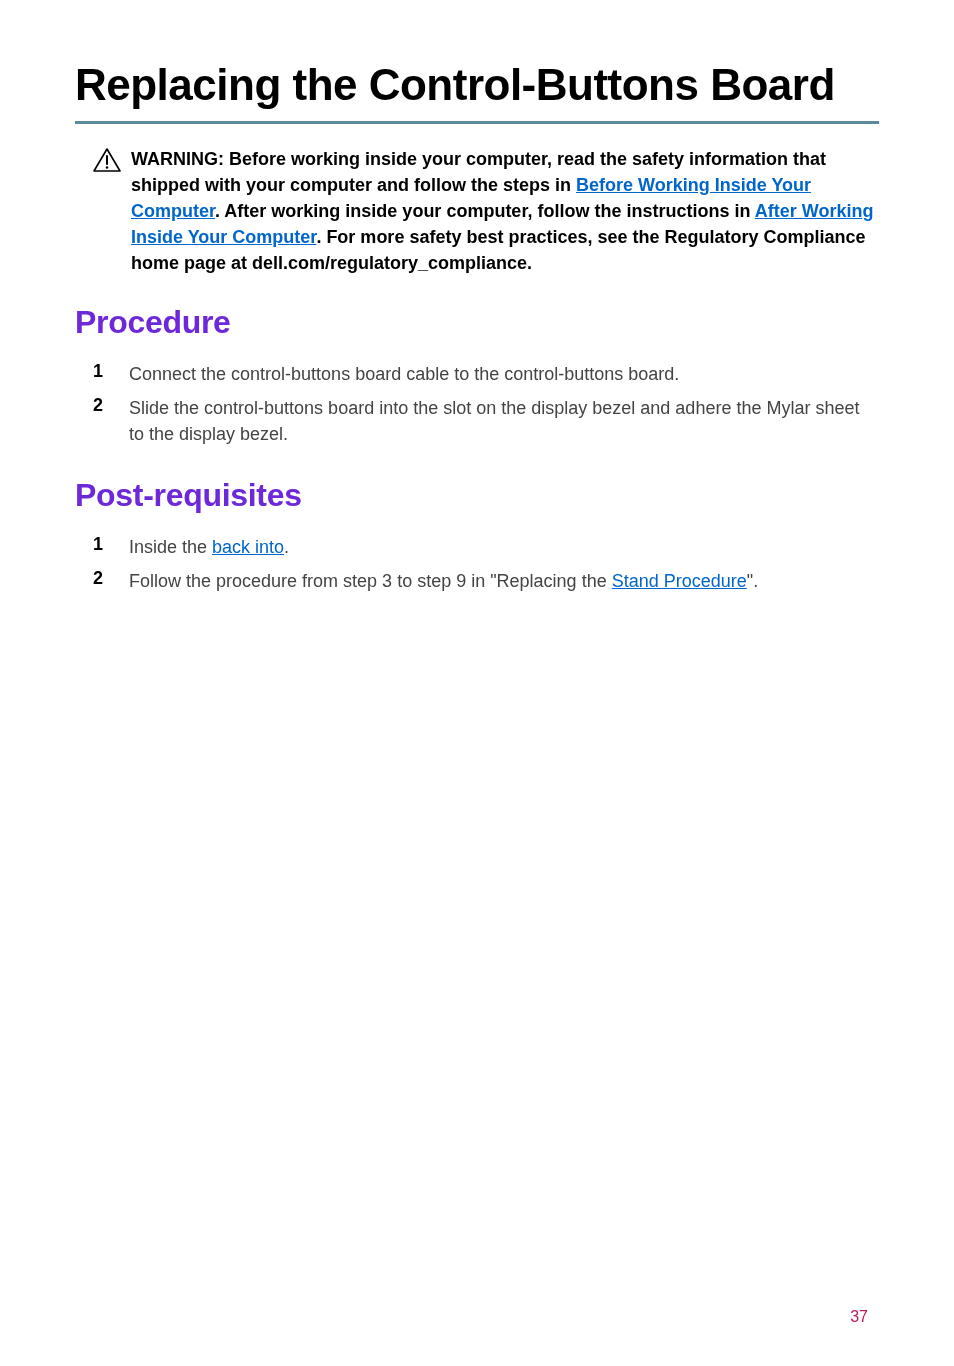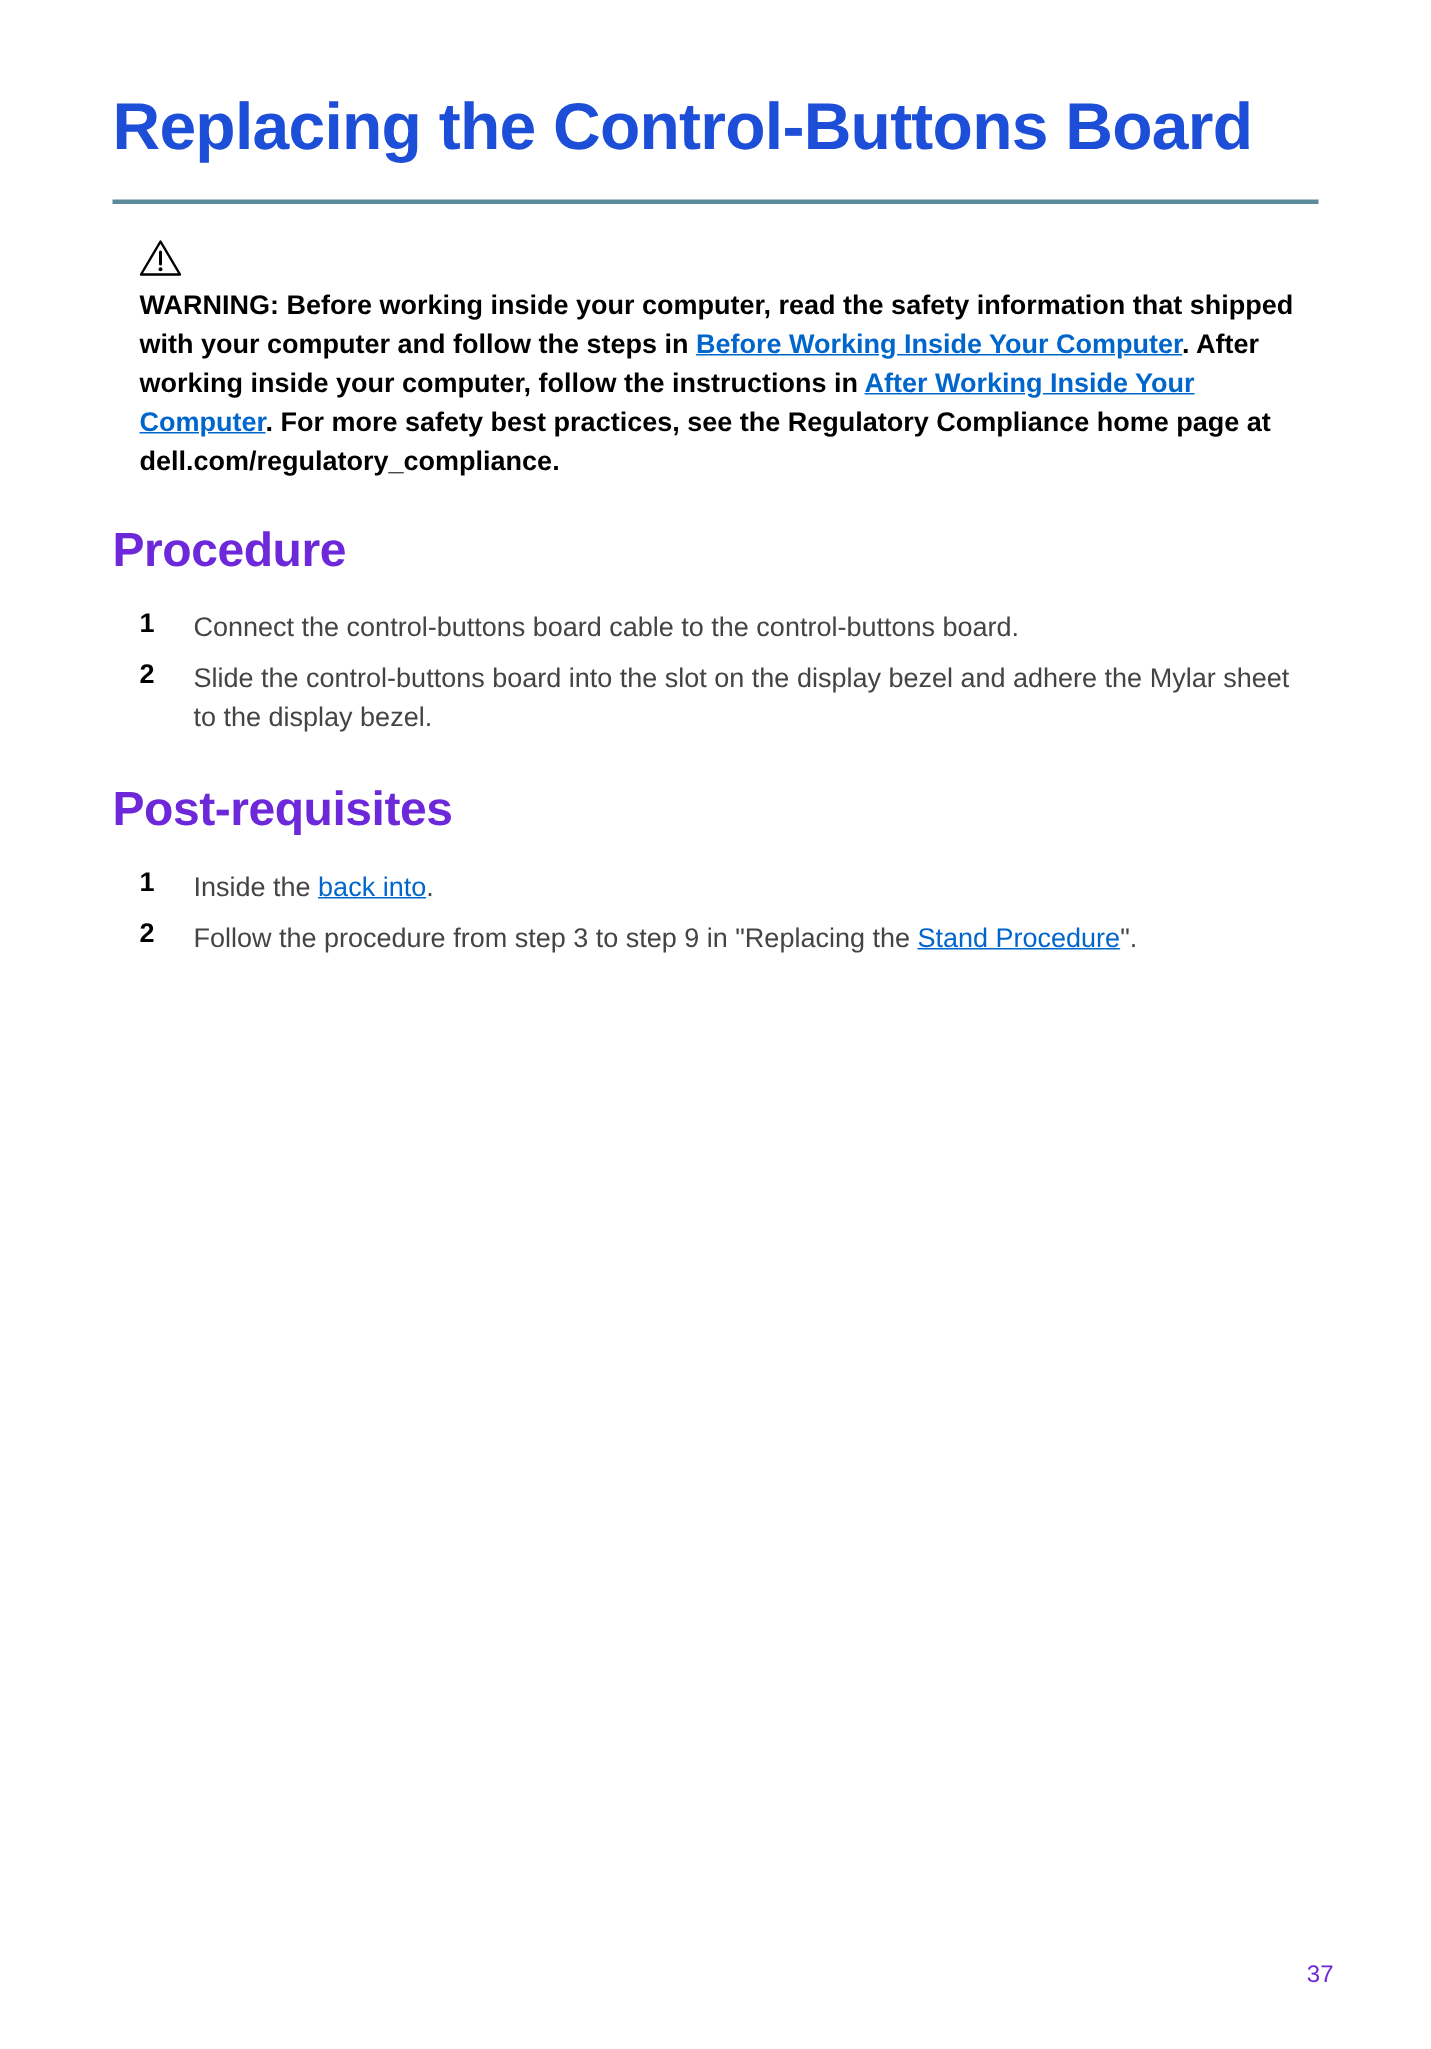--- a/index.html
+++ b/index.html
@@ -12,36 +12,35 @@
       height: 1366px;
       background: #ffffff;
       font-family: "Trebuchet MS", "Lucida Sans", Arial, sans-serif;
       color: #000000;
       position: relative;
       padding: 60px 75px 40px 75px;
     }
     .page-title {
       font-size: 44px;
       font-weight: bold;
-      color: #1d4ed8;
+      color: #000000;
       line-height: 1.15;
-      margin-bottom: 22px;
+      margin-bottom: 10px;
       letter-spacing: -0.5px;
     }
     .title-rule {
       border: none;
       border-top: 3px solid #5b8a9a;
       margin-bottom: 22px;
     }
     .warning-block {
       display: flex;
       align-items: flex-start;
       margin-bottom: 28px;
       padding-left: 18px;
-      flex-direction: column;
     }
     .warning-icon-col {
       flex: 0 0 auto;
       width: 38px;
       padding-top: 2px;
     }
     .warning-icon-col svg {
       width: 28px;
       height: 25px;
     }
@@ -88,23 +87,23 @@
       line-height: 1.45;
       color: #444444;
       font-weight: normal;
     }
     .item-text .link {
       font-weight: normal;
     }
     .page-number {
       position: absolute;
       bottom: 40px;
-      right: 65px;
+      right: 86px;
       font-size: 16px;
-      color: #6d28d9;
+      color: #be185d;
     }
   </style>
 </head>
 <body>
 
 <h1 class="page-title">Replacing the Control-Buttons Board</h1>
 <hr class="title-rule">
 
 <div class="warning-block">
   <div class="warning-icon-col">

